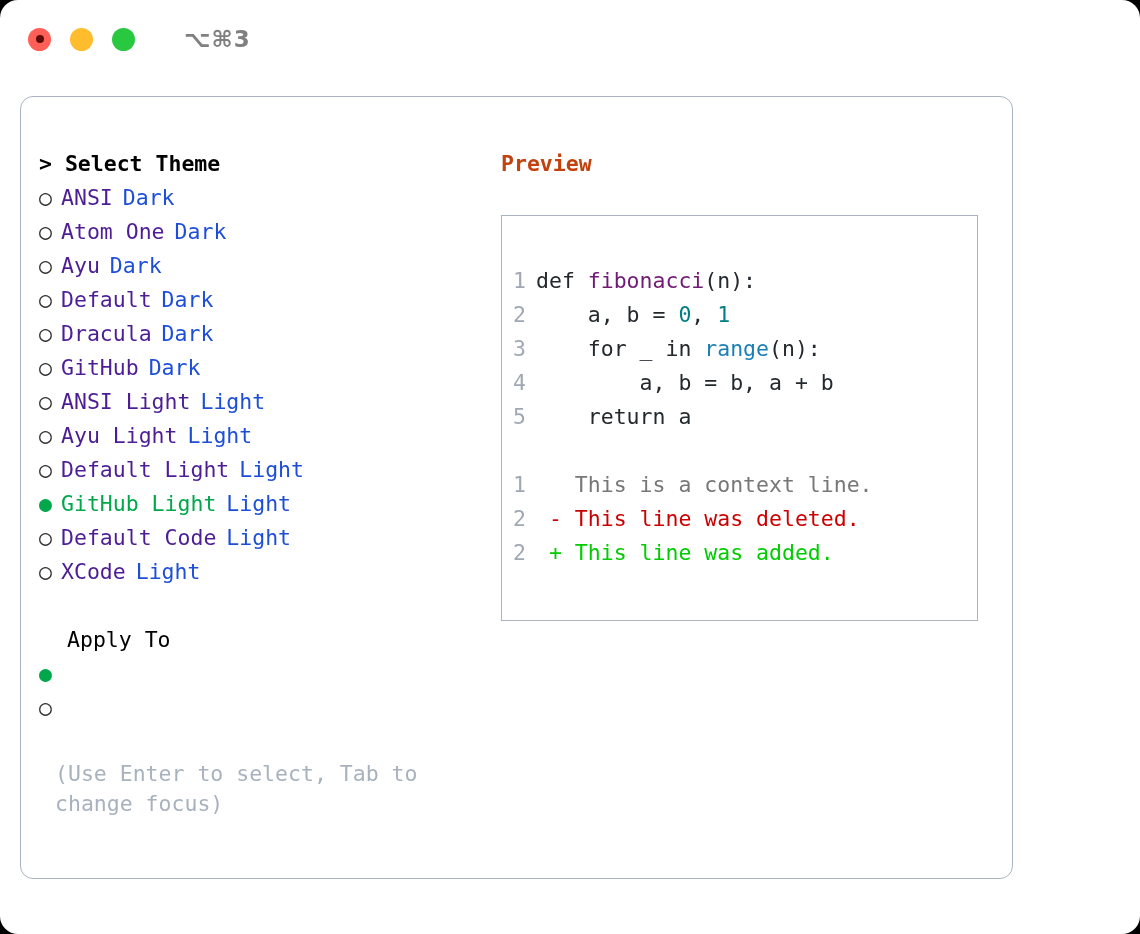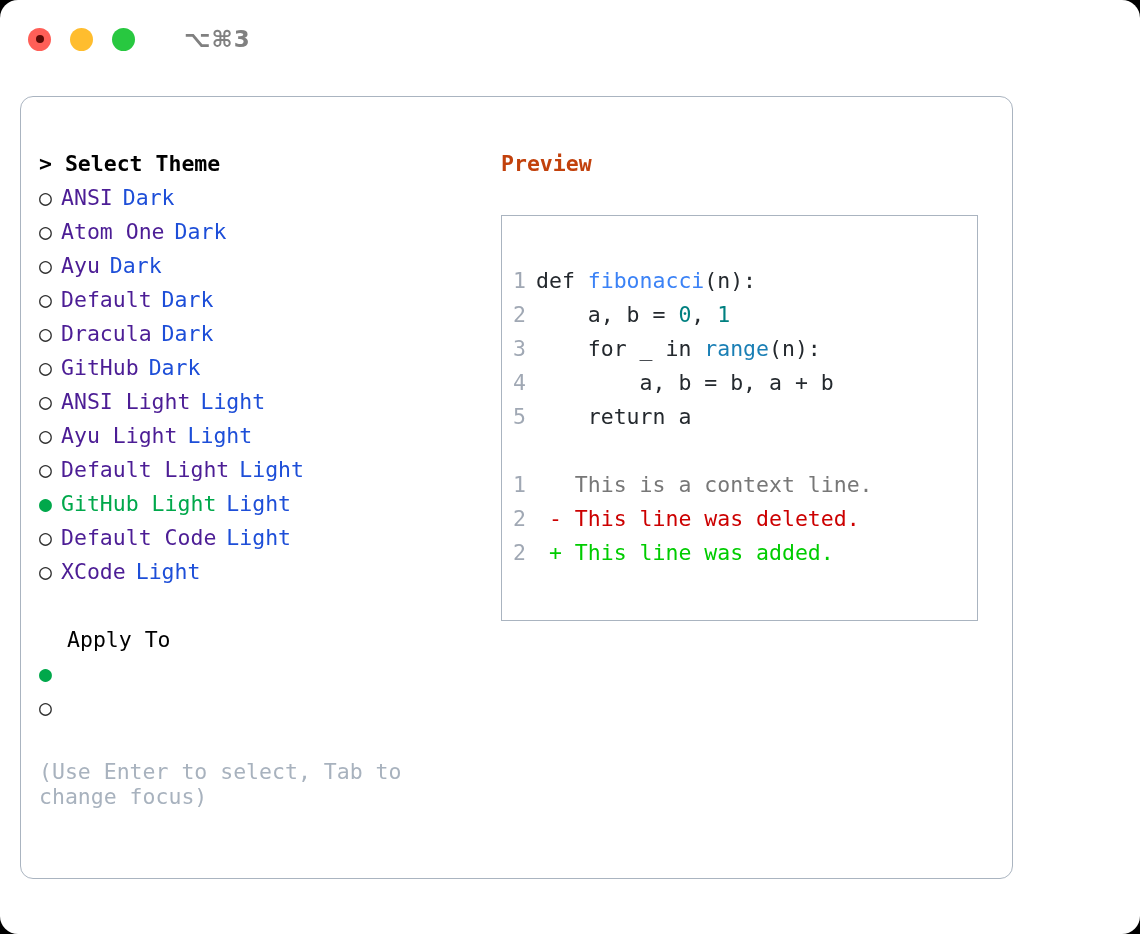--- a/index.html
+++ b/index.html
@@ -129,24 +129,25 @@
     font-size: 21.5px;
     color: #000000;
     line-height: 34px;
     padding-left: 28px;
     white-space: pre;
   }
 
   .hint {
     margin-top: 34px;
     font-size: 21.5px;
-    line-height: 25px;
+    line-height: 30px;
     color: #A8B2BE;
     width: 400px;
     white-space: normal;
+    margin-left: 16px;
   }
 
   
   .col-right {
     flex: 1;
     padding: 50px 0 0 0;
     box-sizing: border-box;
   }
   .preview-heading {
     font-size: 21.5px;
@@ -174,21 +175,21 @@
   .gutter {
     width: 34px;
     flex: 0 0 34px;
     text-align: right;
     color: #A0A8B4;
     padding-right: 10px;
     box-sizing: border-box;
   }
   .code-text { color: #24292e; }
 
-  .tok-func   { color: #3b82f6; }
+  .tok-func   { color: #701a75; }
   .tok-kw     { color: #1A7FB5; }
   .tok-num    { color: #008080; }
   .tok-plain  { color: #24292e; }
 
   .diff-gap { height: 34px; }
   .diff-ctx { color: #777777; }
   .diff-del { color: #CC0000; }
   .diff-add { color: #00CC00; }
 </style>
 </head>

